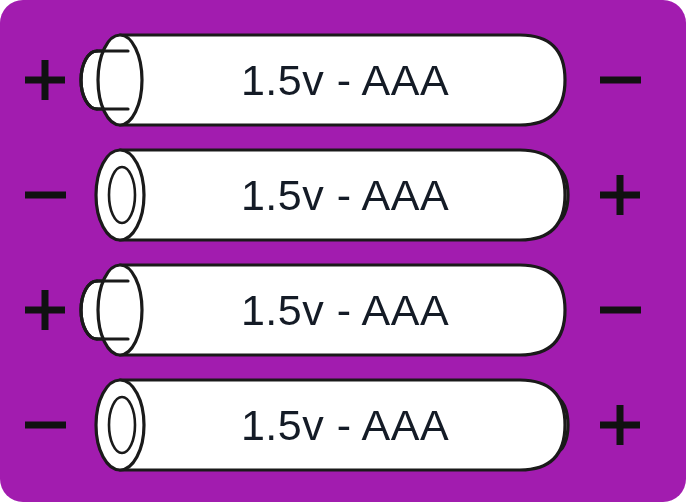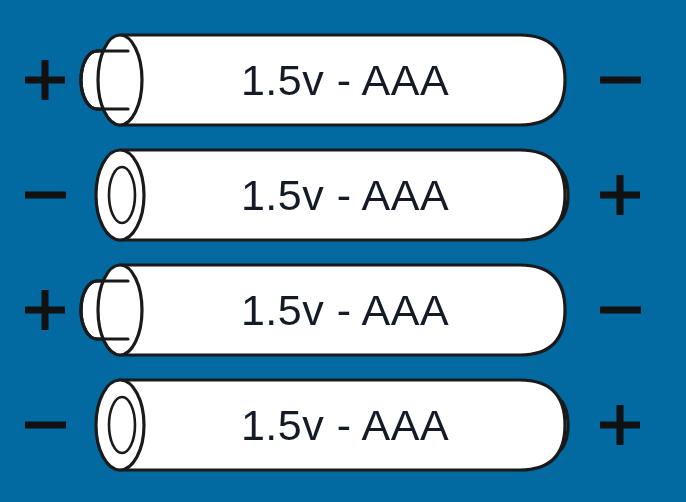--- a/index.html
+++ b/index.html
@@ -10,21 +10,22 @@
   body {
     width: 686px;
     height: 502px;
     font-family: "Liberation Sans", sans-serif;
     overflow: hidden;
   }
   #stage {
     position: relative;
     width: 686px;
     height: 502px;
-    background: #0369a1;
+    background: #a21caf;
+    border-radius: 23px;
   }
   #stage svg {
     display: block;
     width: 686px;
     height: 502px;
   }
   .batt-body,
   .batt-cap,
   .batt-cap-inner,
   .batt-nub,

